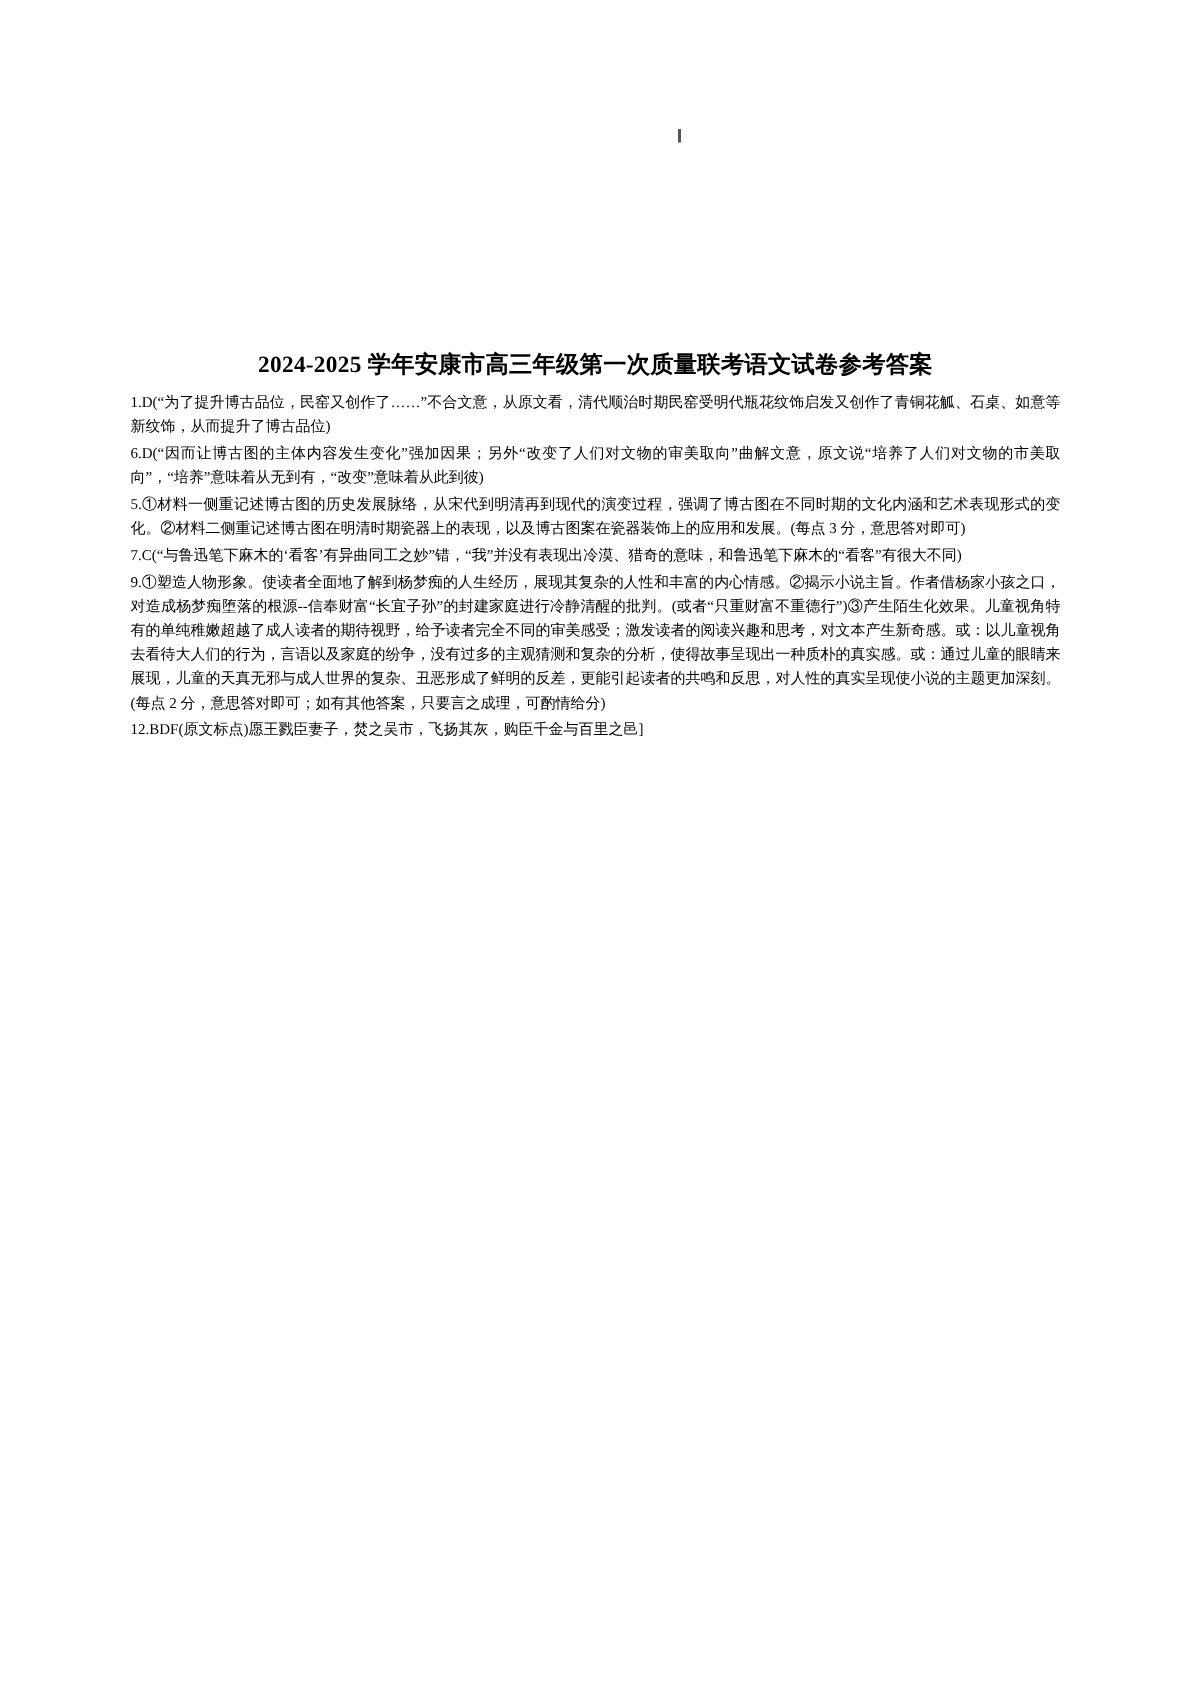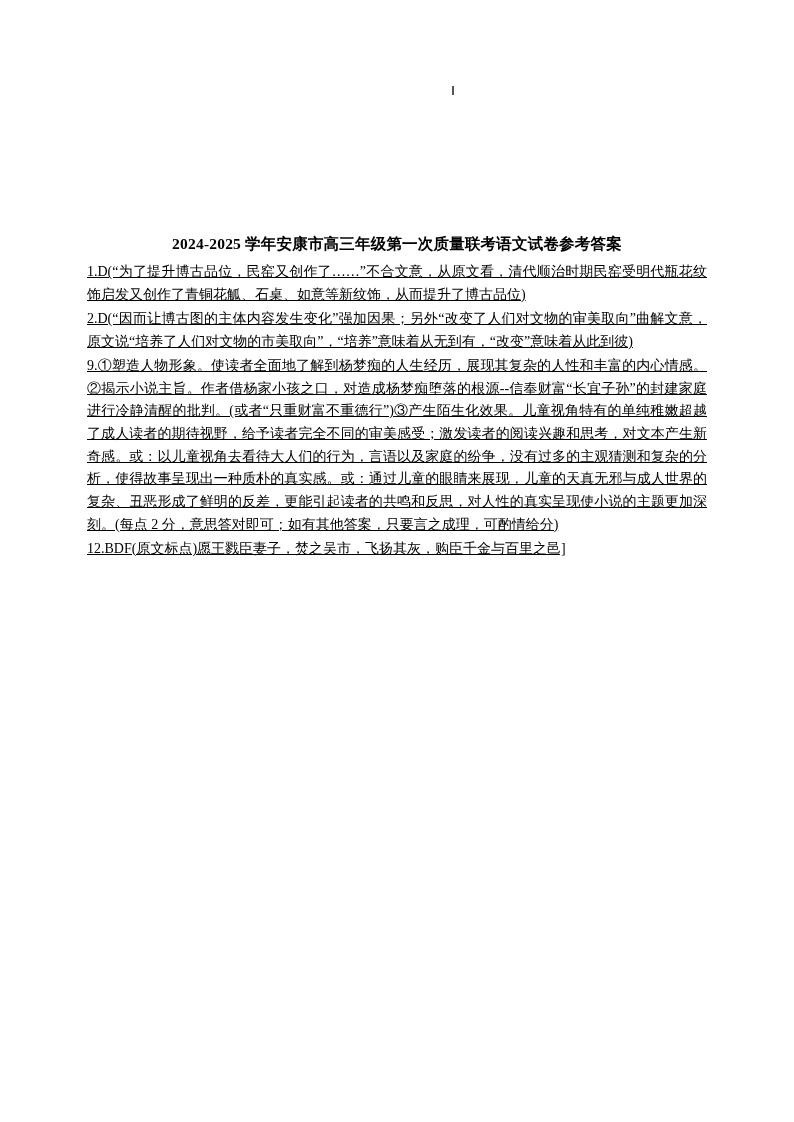--- a/index.html
+++ b/index.html
@@ -35,39 +35,40 @@
   }
   .doc-title {
     font-size: 15.5px;
     font-weight: bold;
     text-align: center;
     letter-spacing: 0.2px;
     margin: 0 0 6px 0;
     line-height: 1.5;
   }
   .para {
-    font-size: 14px;
+    font-size: 10px;
     line-height: 1.62;
     margin: 0 0 1.5px 0;
     text-align: justify;
     text-justify: inter-ideograph;
     word-break: break-all;
-    text-decoration: underline;
   }
 </style>
 </head>
 <body>
 
 <div class="page">
 
   <div class="cursor-mark"></div>
 
   <div class="content">
 
     <h1 class="doc-title">2024-2025 学年安康市高三年级第一次质量联考语文试卷参考答案</h1>
 
     <p class="para">1.D(“为了提升博古品位，民窑又创作了……”不合文意，从原文看，清代顺治时期民窑受明代瓶花纹饰启发又创作了青铜花觚、石桌、如意等新纹饰，从而提升了博古品位)</p>
-    <p class="para">2.D(“因而让博古图的主体内容发生变化”强加因果；另外“改变了人们对文物的审美取向”曲解文意，原文说“培养了人们对文物的市美取向”，“培养”意味着从无到有，“改变”意味着从此到彼)</p>
+    <p class="para">6.D(“因而让博古图的主体内容发生变化”强加因果；另外“改变了人们对文物的审美取向”曲解文意，原文说“培养了人们对文物的市美取向”，“培养”意味着从无到有，“改变”意味着从此到彼)</p>
+    <p class="para">5.①材料一侧重记述博古图的历史发展脉络，从宋代到明清再到现代的演变过程，强调了博古图在不同时期的文化内涵和艺术表现形式的变化。②材料二侧重记述博古图在明清时期瓷器上的表现，以及博古图案在瓷器装饰上的应用和发展。(每点 3 分，意思答对即可)</p>
+    <p class="para">7.C(“与鲁迅笔下麻木的‘看客’有异曲同工之妙”错，“我”并没有表现出冷漠、猎奇的意味，和鲁迅笔下麻木的“看客”有很大不同)</p>
     <p class="para">9.①塑造人物形象。使读者全面地了解到杨梦痴的人生经历，展现其复杂的人性和丰富的内心情感。②揭示小说主旨。作者借杨家小孩之口，对造成杨梦痴堕落的根源--信奉财富“长宜子孙”的封建家庭进行冷静清醒的批判。(或者“只重财富不重德行”)③产生陌生化效果。儿童视角特有的单纯稚嫩超越了成人读者的期待视野，给予读者完全不同的审美感受；激发读者的阅读兴趣和思考，对文本产生新奇感。或：以儿童视角去看待大人们的行为，言语以及家庭的纷争，没有过多的主观猜测和复杂的分析，使得故事呈现出一种质朴的真实感。或：通过儿童的眼睛来展现，儿童的天真无邪与成人世界的复杂、丑恶形成了鲜明的反差，更能引起读者的共鸣和反思，对人性的真实呈现使小说的主题更加深刻。(每点 2 分，意思答对即可；如有其他答案，只要言之成理，可酌情给分)</p>
     <p class="para">12.BDF(原文标点)愿王戮臣妻子，焚之吴市，飞扬其灰，购臣千金与百里之邑]</p>
 
   </div>
 </div>
 
 </body></html>

